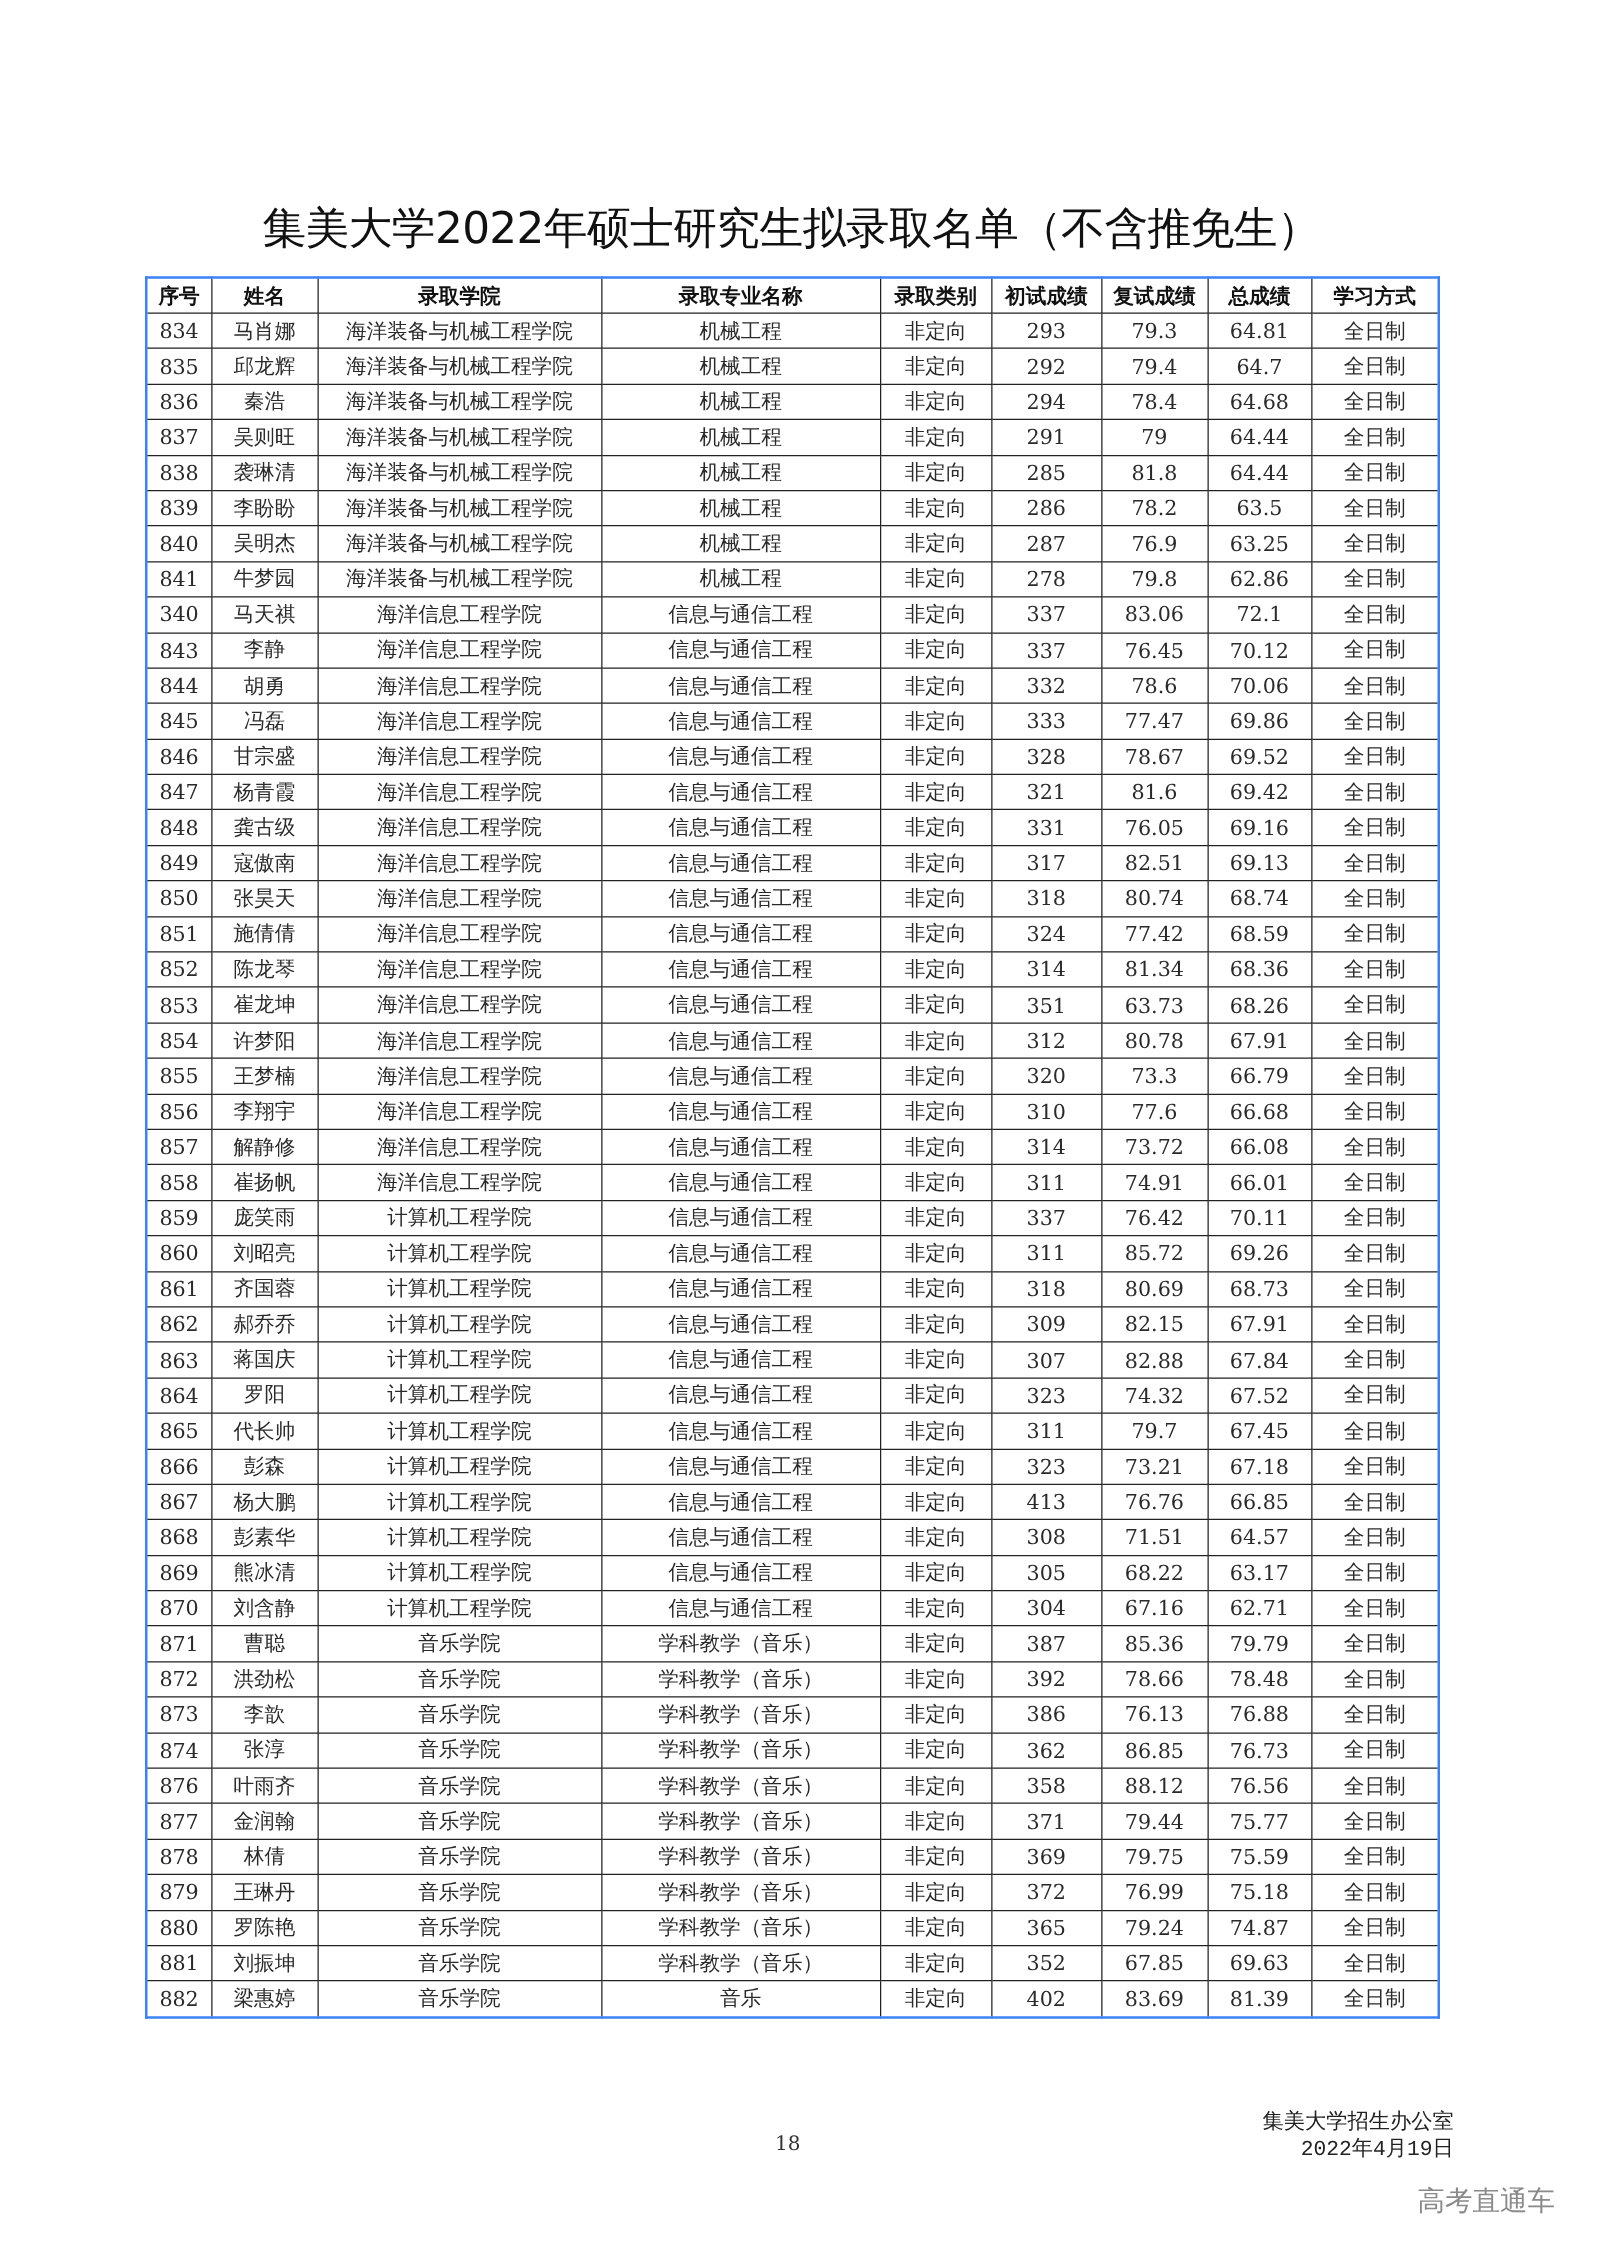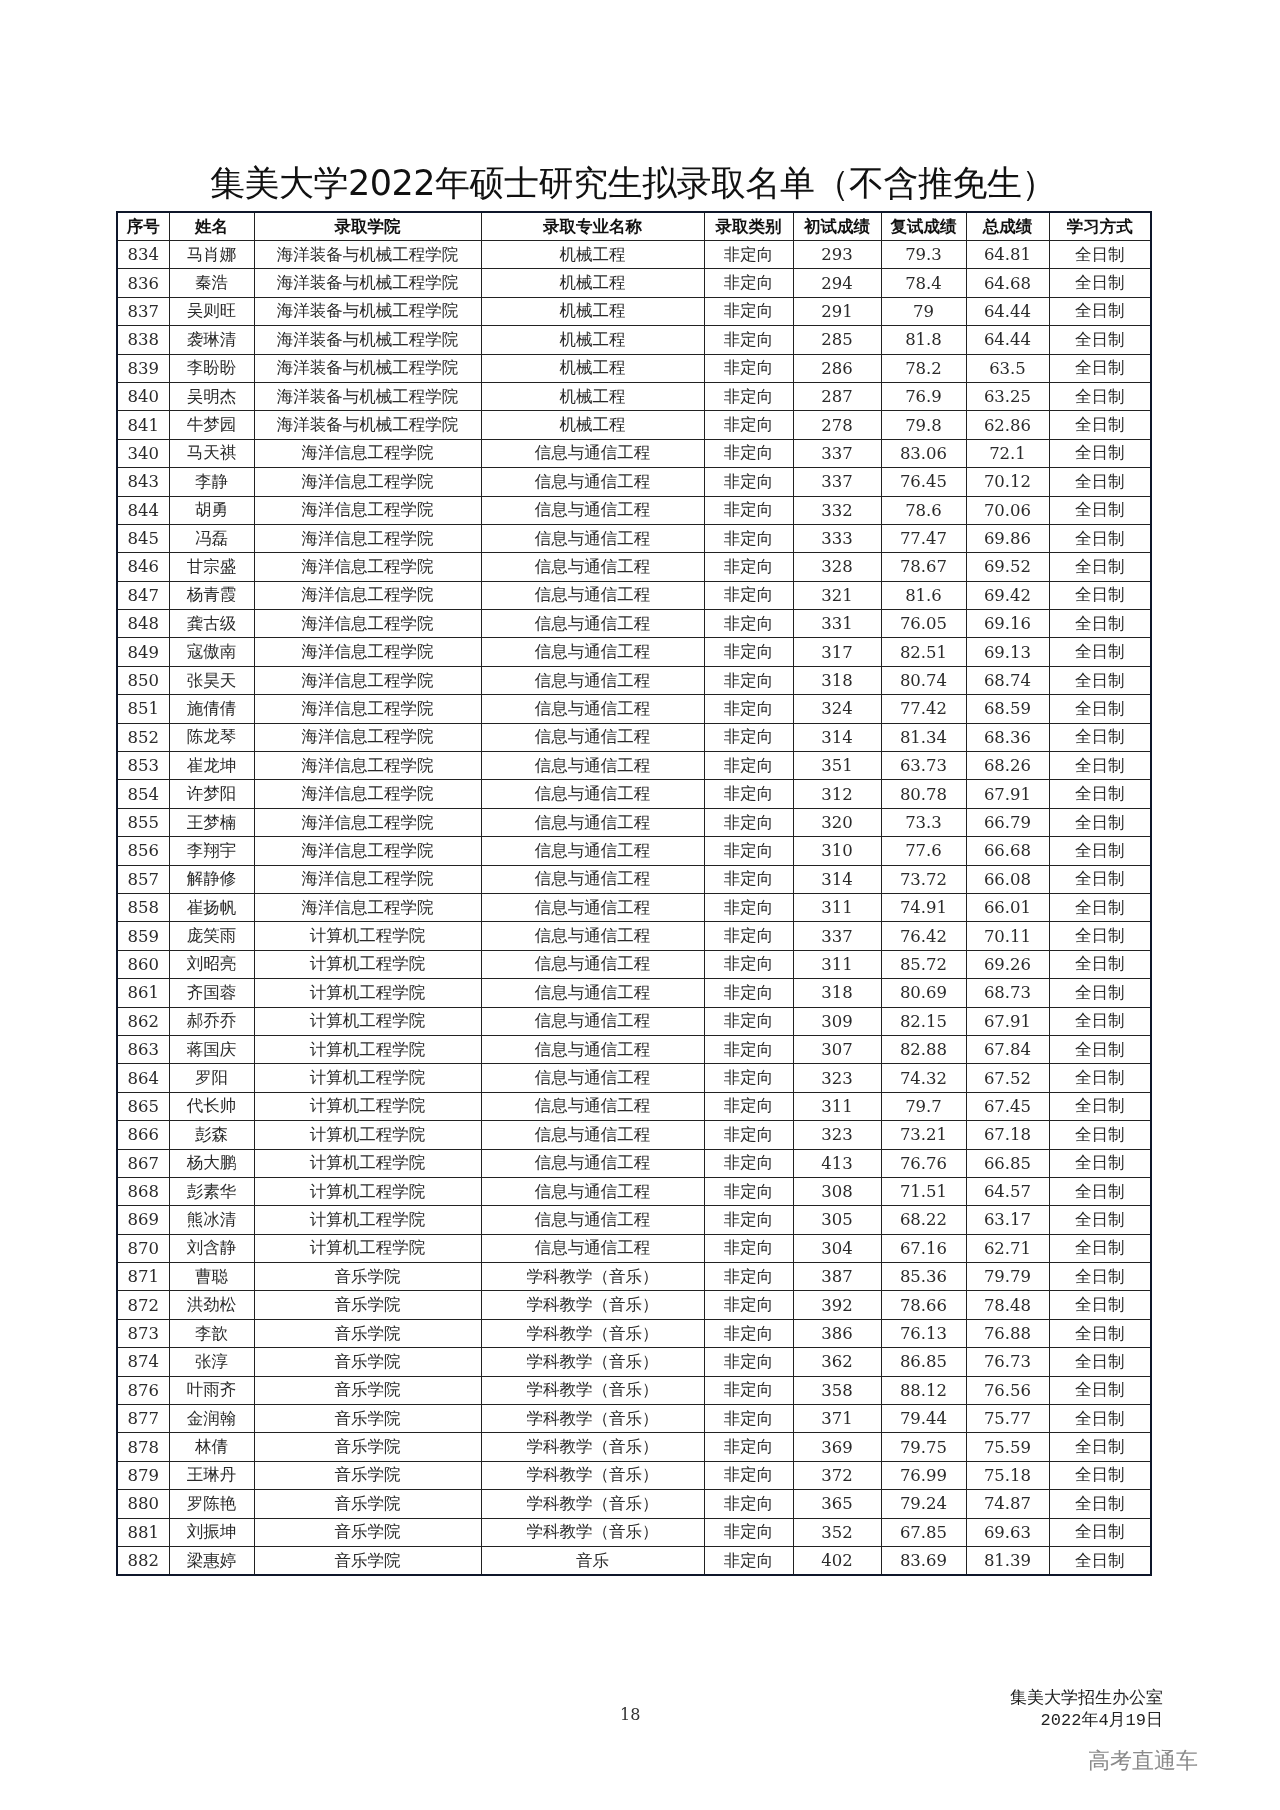--- a/index.html
+++ b/index.html
@@ -1,33 +1,33 @@
 <!DOCTYPE html>
 <html><head>
 <meta charset="utf-8">
 <style>
   html, body { margin: 0; padding: 0; background: #ffffff; }
   body { width: 1280px; height: 1810px; position: relative; overflow: hidden;
          font-family: "DejaVu Serif", "Liberation Serif", serif; color: #1a1a1a; }
   .title { position: absolute; left: 116px; width: 1034px; top: 160px; height: 46px;
            text-align: center; font-family: "DejaVu Sans", "Liberation Sans", sans-serif;
            font-size: 35px; line-height: 46px; color: #111; letter-spacing: -0.5px; }
-  table.roster { position: absolute; left: 116px; top: 211px; width: 1034px;
+  table.roster { position: absolute; left: 116px; top: 221px; width: 1034px;
                  border-collapse: collapse; table-layout: fixed;
-                 border: 2px solid #0f172a; }
+                 border: 2px solid #3b82f6; }
   table.roster th, table.roster td { border: 1.4px solid #222; padding: 0; text-align: center;
                  white-space: nowrap; overflow: hidden; }
   table.roster th { height: 27px; font-family: "DejaVu Sans", "Liberation Sans", sans-serif;
                  font-weight: bold; font-size: 16.5px; color: #111; }
   table.roster td { height: 27.4px; font-size: 16.5px; color: #2a2a2a; }
   .footer-page { position: absolute; left: 620px; width: 40px; top: 1705px; text-align: left;
                  font-size: 16px; color: #333; }
   .footer-office { position: absolute; right: 117px; top: 1688px; text-align: right;
                  font-family: Liberation Mono, monospace; font-size: 17px; color: #222; line-height: 22px; }
-  .watermark { position: absolute; left: 1088px; top: 1746px; font-family: "DejaVu Sans", "Liberation Sans", sans-serif;
+  .watermark { position: absolute; left: 1134px; top: 1746px; font-family: "DejaVu Sans", "Liberation Sans", sans-serif;
                font-size: 22px; color: #8a8a8a; letter-spacing: 0px; }
 </style>
 </head>
 <body>
 
 <div class="title">集美大学2022年硕士研究生拟录取名单（不含推免生）</div>
 
 <table class="roster">
   <colgroup>
     <col style="width:52px">
@@ -59,20 +59,31 @@
         <td>马肖娜</td>
         <td>海洋装备与机械工程学院</td>
         <td>机械工程</td>
         <td>非定向</td>
         <td>293</td>
         <td>79.3</td>
         <td>64.81</td>
         <td>全日制</td>
       </tr>
       <tr>
+        <td>835</td>
+        <td>邱龙辉</td>
+        <td>海洋装备与机械工程学院</td>
+        <td>机械工程</td>
+        <td>非定向</td>
+        <td>292</td>
+        <td>79.4</td>
+        <td>64.7</td>
+        <td>全日制</td>
+      </tr>
+      <tr>
         <td>836</td>
         <td>秦浩</td>
         <td>海洋装备与机械工程学院</td>
         <td>机械工程</td>
         <td>非定向</td>
         <td>294</td>
         <td>78.4</td>
         <td>64.68</td>
         <td>全日制</td>
       </tr>

